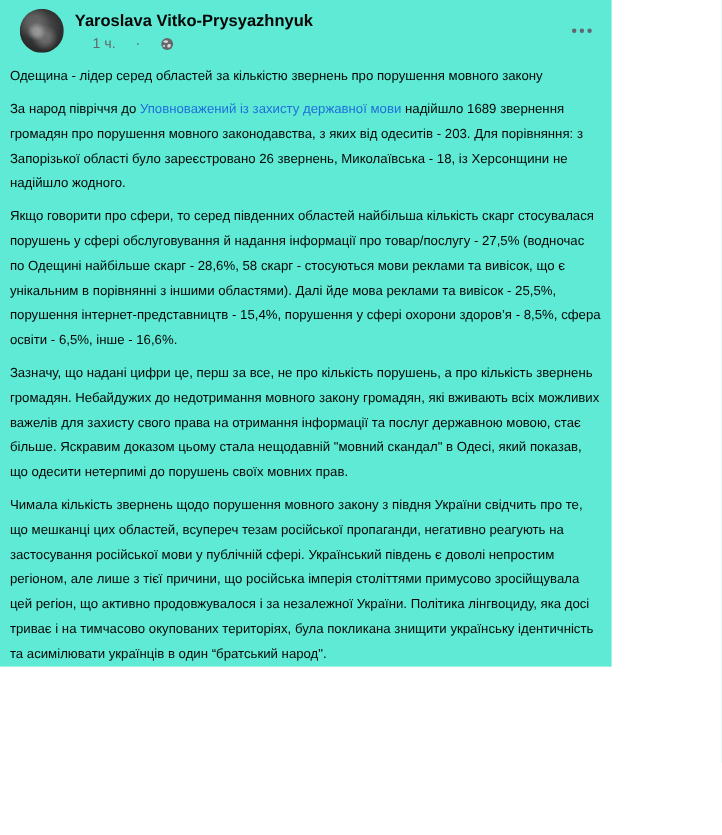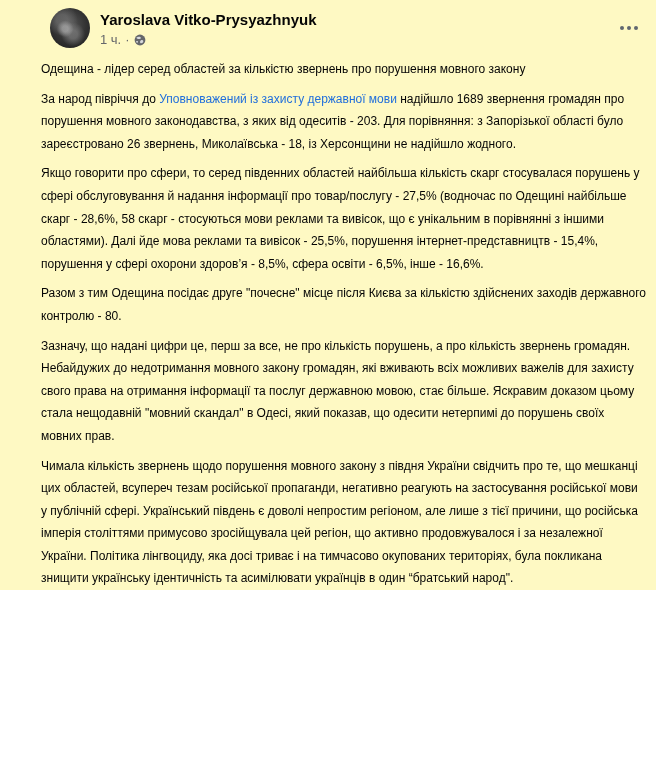--- a/index.html
+++ b/index.html
@@ -6,21 +6,21 @@
   html, body {
     width: 656px;
     background: #ffffff;
   }
   body {
     height: 759px;
     overflow: hidden;
     font-family: "Liberation Sans", "DejaVu Sans", sans-serif;
     color: #050505;
   }
-  .post { width: 656px; background: #fef9c3; padding-left: 32px; }
+  .post { width: 556px; background: #5eead4; }
 
   
   .post-header {
     display: flex;
     align-items: flex-start;
     padding: 8px 16px 6px 18px;
     position: relative;
   }
   .avatar {
     width: 40px;
@@ -38,25 +38,26 @@
   .author-name {
     font-size: 15px;
     font-weight: bold;
     color: #050505;
     line-height: 19px;
     cursor: pointer;
   }
   .post-meta {
     display: flex;
     align-items: center;
-    gap: 4px;
+    gap: 18px;
     margin-top: 3px;
     font-size: 13px;
     color: #65676b;
     line-height: 16px;
+    margin-left: 16px;
   }
   .post-meta .timestamp { cursor: pointer; }
   .globe-wrap { display: inline-flex; align-items: center; }
   .more-btn {
     position: absolute;
     right: 14px;
     top: 20px;
     display: flex;
     gap: 3px;
     padding: 6px 4px;
@@ -116,20 +117,19 @@
     </div>
   </div>
 
   <div class="post-body">
     <p>Одещина - лідер серед областей за кількістю звернень про порушення мовного закону</p>
 
     <p><span>За народ півріччя до </span><a class="inline-link">Уповноважений із захисту державної мови</a><span> надійшло 1689 звернення громадян про порушення мовного законодавства, з яких від одеситів - 203. Для порівняння: з Запорізької області було зареєстровано 26 звернень, Миколаївська - 18, із Херсонщини не надійшло жодного.</span></p>
 
     <p>Якщо говорити про сфери, то серед південних областей найбільша кількість скарг стосувалася порушень у сфері обслуговування й надання інформації про товар/послугу - 27,5% (водночас по Одещині найбільше скарг - 28,6%, 58 скарг - стосуються мови реклами та вивісок, що є унікальним в порівнянні з іншими областями). Далі йде мова реклами та вивісок - 25,5%, порушення інтернет-представництв - 15,4%, порушення у сфері охорони здоров’я - 8,5%, сфера освіти - 6,5%, інше - 16,6%.</p>
 
-    <p>Разом з тим Одещина посідає друге "почесне" місце після Києва за кількістю здійснених заходів державного контролю - 80.</p>
 
     <p>Зазначу, що надані цифри це, перш за все, не про кількість порушень, а про кількість звернень громадян. Небайдужих до недотримання мовного закону громадян, які вживають всіх можливих важелів для захисту свого права на отримання інформації та послуг державною мовою, стає більше. Яскравим доказом цьому стала нещодавній "мовний скандал" в Одесі, який показав, що одесити нетерпимі до порушень своїх мовних прав.</p>
 
     <p>Чимала кількість звернень щодо порушення мовного закону з півдня України свідчить про те, що мешканці цих областей, всупереч тезам російської пропаганди, негативно реагують на застосування російської мови у публічній сфері. Український південь є доволі непростим регіоном, але лише з тієї причини, що російська імперія століттями примусово зросійщувала цей регіон, що активно продовжувалося і за незалежної України. Політика лінгвоциду, яка досі триває і на тимчасово окупованих територіях, була покликана знищити українську ідентичність та асимілювати українців в один “братський народ".</p>
   </div>
 
 </div>
 
 </body></html>

